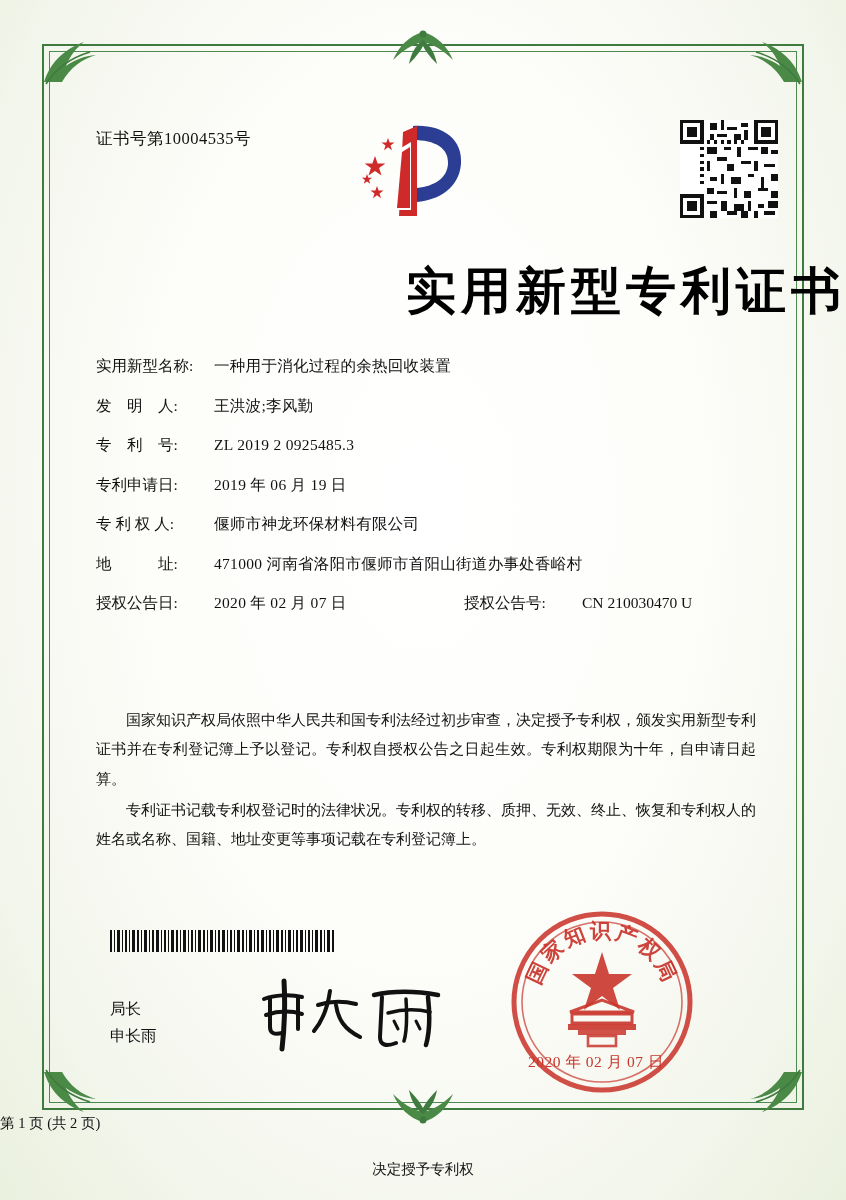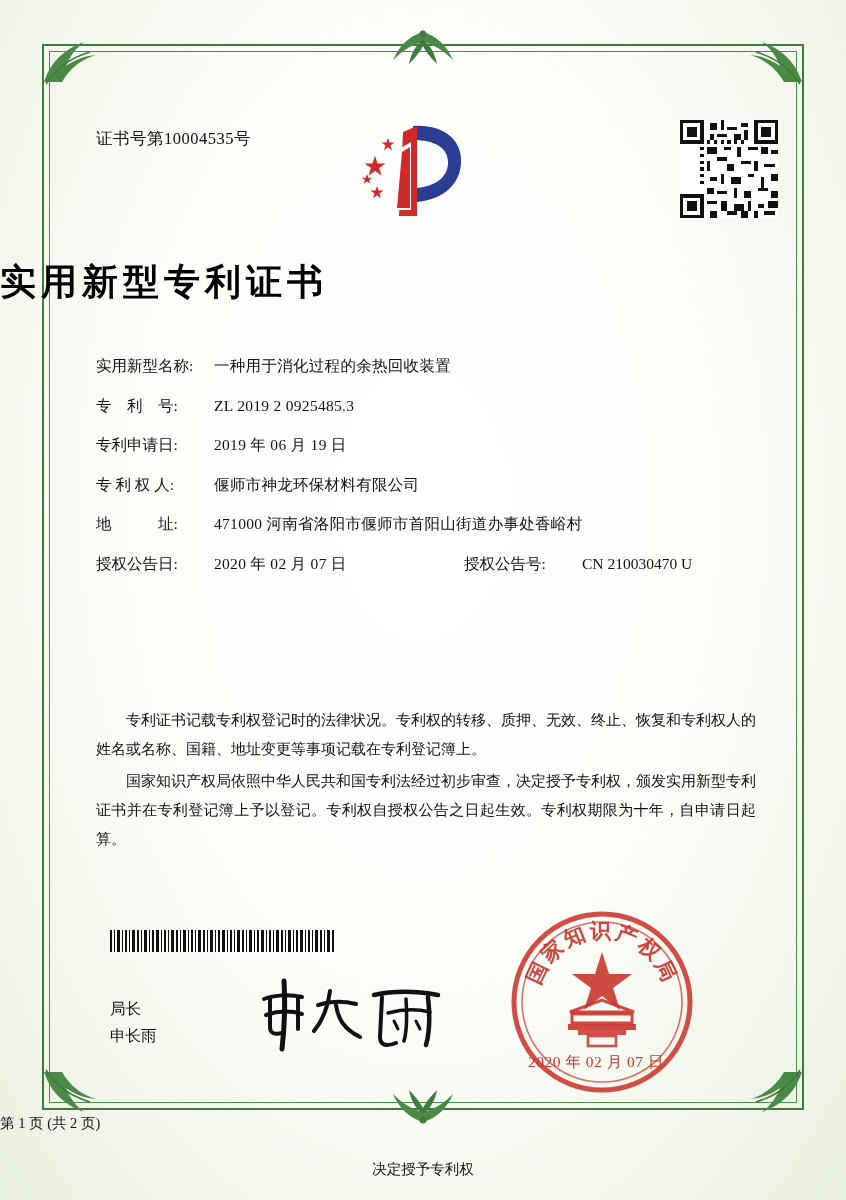--- a/index.html
+++ b/index.html
@@ -97,22 +97,22 @@
     width: 98px;
     height: 98px;
   }
 
   
   .title {
     position: absolute;
     top: 258px;
     left: 0;
     width: 100%;
-    text-align: left;
-    font-size: 36px;
+    text-align: right;
+    font-size: 50px;
     font-weight: bold;
     letter-spacing: 5px;
     color: #000;
     font-family: "DejaVu Serif", "Liberation Serif", serif;
   }
 
   
   .fields {
     position: absolute;
     left: 96px;
@@ -382,20 +382,24 @@
 
   <div class="title">实用新型专利证书</div>
 
   <div class="fields">
 
     <div class="field-row">
       <div class="field-label">实用新型名称:</div>
       <div class="field-value">一种用于消化过程的余热回收装置</div>
     </div>
 
+    <div class="field-row">
+      <div class="field-label">发　明　人:</div>
+      <div class="field-value">王洪波;李风勤</div>
+    </div>
 
     <div class="field-row">
       <div class="field-label">专　利　号:</div>
       <div class="field-value">ZL 2019 2 0925485.3</div>
     </div>
 
     <div class="field-row">
       <div class="field-label">专利申请日:</div>
       <div class="field-value">2019 年 06 月 19 日</div>
     </div>
@@ -413,22 +417,22 @@
     <div class="field-row dual">
       <div class="field-label">授权公告日:</div>
       <div class="field-value">2020 年 02 月 07 日</div>
       <div class="field-label2">授权公告号:</div>
       <div class="field-value2">CN 210030470 U</div>
     </div>
 
   </div>
 
   <div class="paragraphs">
+    <p>国家知识产权局依照中华人民共和国专利法经过初步审查，决定授予专利权，颁发实用新型专利证书并在专利登记簿上予以登记。专利权自授权公告之日起生效。专利权期限为十年，自申请日起算。</p>
     <p>专利证书记载专利权登记时的法律状况。专利权的转移、质押、无效、终止、恢复和专利权人的姓名或名称、国籍、地址变更等事项记载在专利登记簿上。</p>
-    <p>国家知识产权局依照中华人民共和国专利法经过初步审查，决定授予专利权，颁发实用新型专利证书并在专利登记簿上予以登记。专利权自授权公告之日起生效。专利权期限为十年，自申请日起算。</p>
   </div>
 
   <div class="barcode">
     <svg width="225" height="22" viewBox="0 0 225 22" shape-rendering="crispEdges">
       <rect width="225" height="22" fill="#ffffff" opacity="0"></rect>
       <g fill="#111111">
         <rect x="0" y="0" width="2" height="22"></rect>
           <rect x="4" y="0" width="1" height="22"></rect>
         <rect x="7" y="0" width="3" height="22"></rect>
           <rect x="12" y="0" width="1" height="22"></rect>

